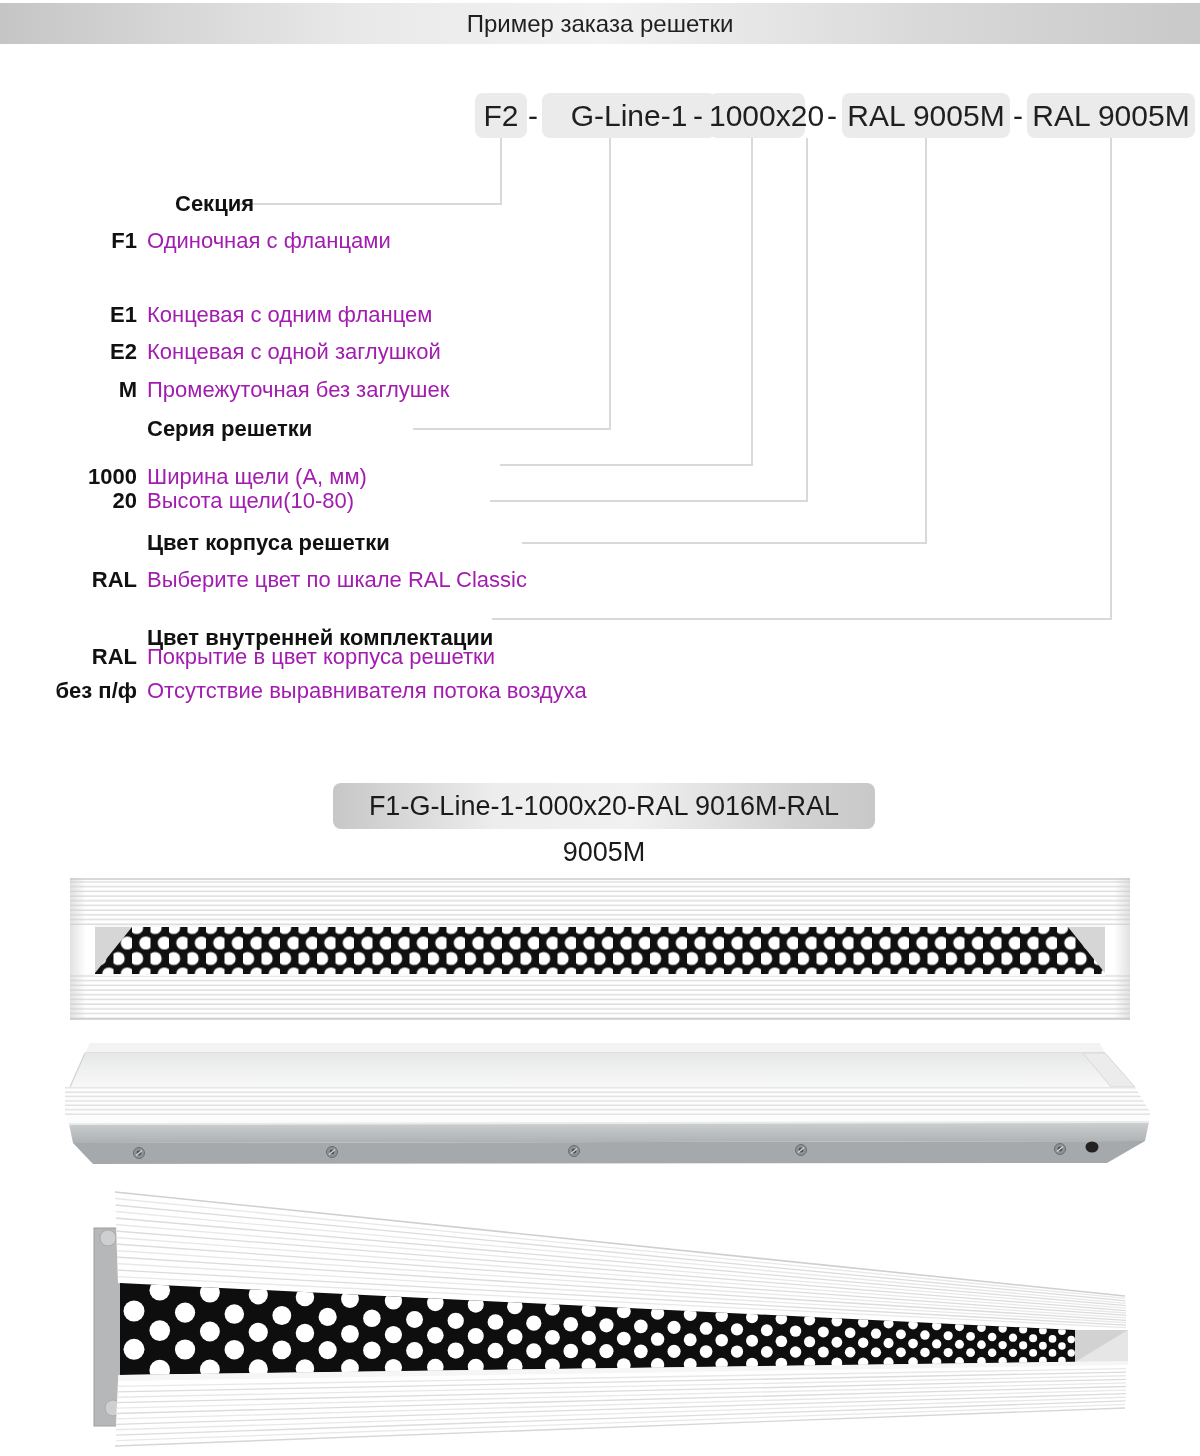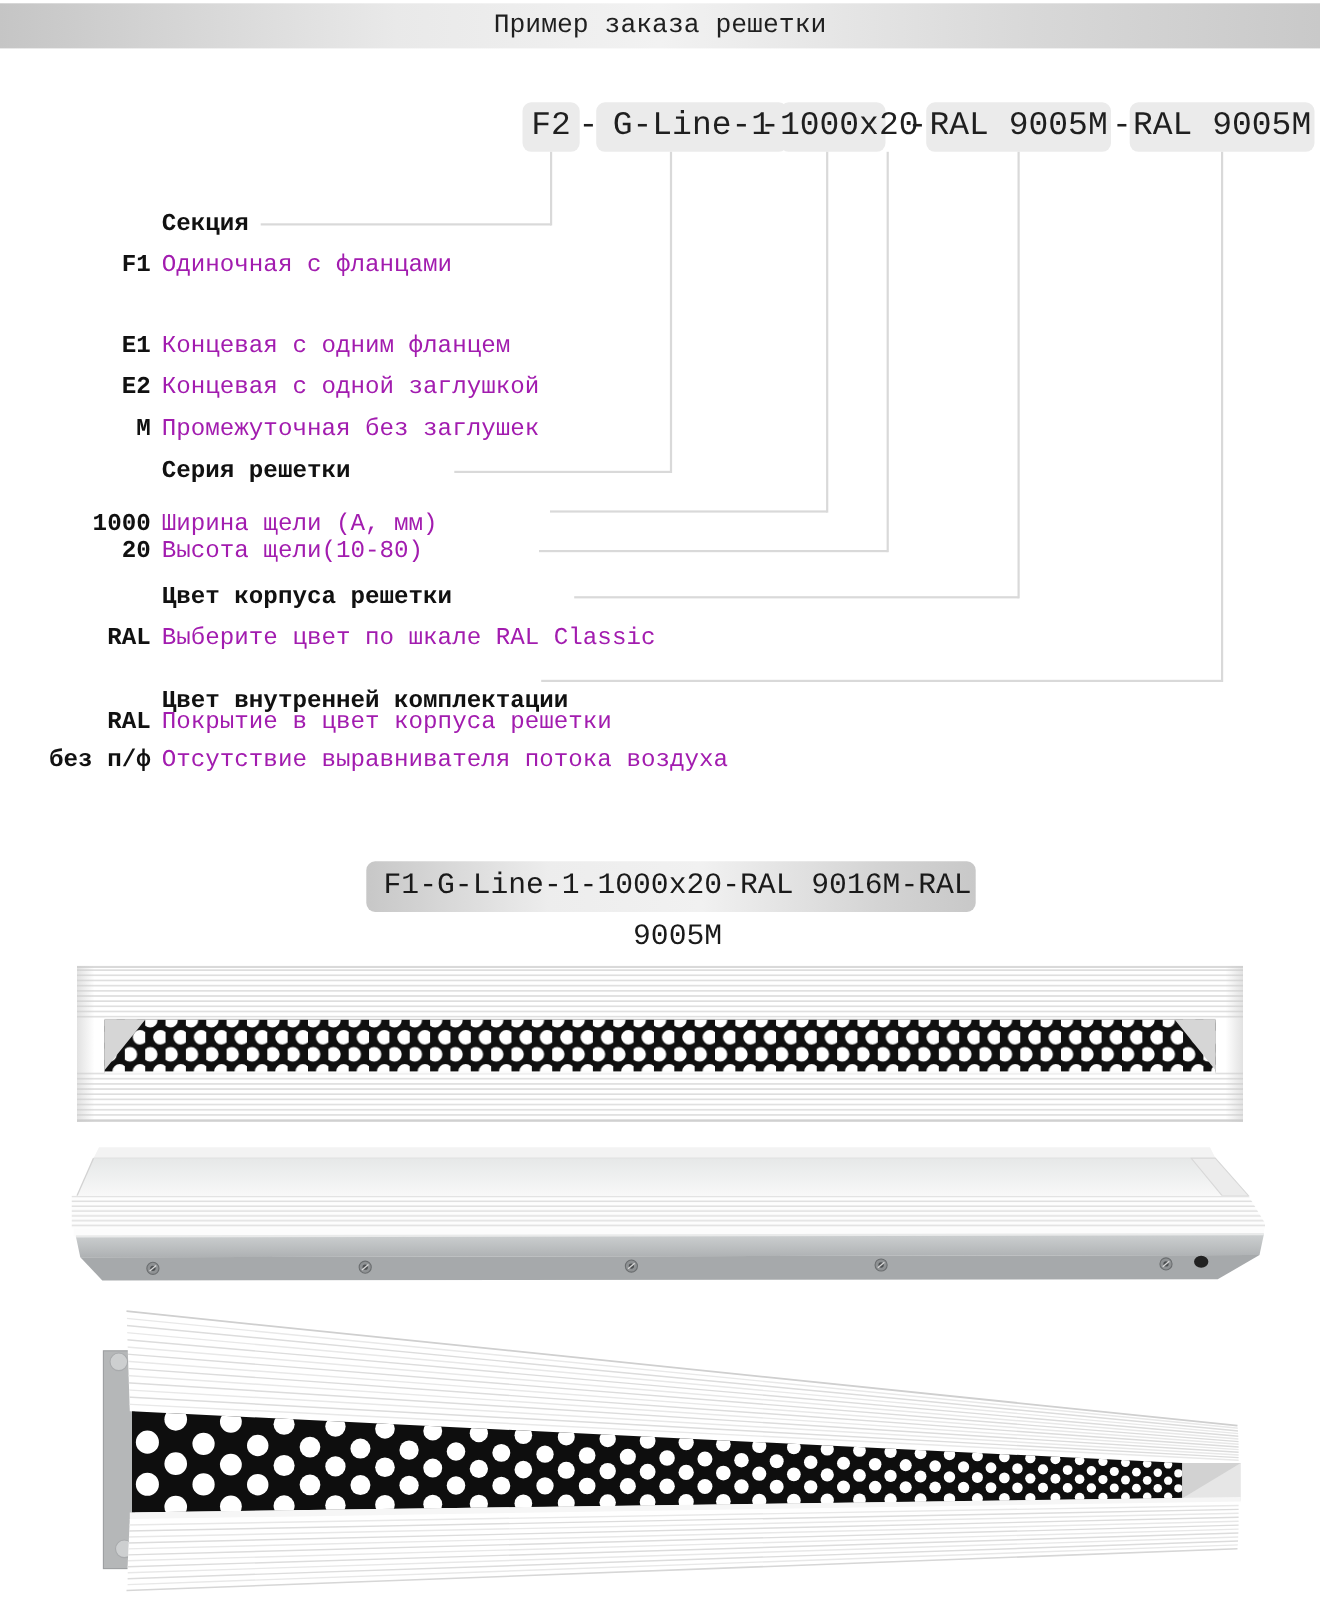--- a/index.html
+++ b/index.html
@@ -1,38 +1,38 @@
 <!DOCTYPE html>
 <html><head>
 <meta charset="utf-8">
 <style>
   html,body{margin:0;padding:0;background:#fff;}
   #page{position:relative;width:1200px;height:1456px;background:#fff;overflow:hidden;
-        font-family:Liberation Mono, monospace;color:#1c1c1c;}
+        font-family:Liberation Sans, sans-serif;color:#1c1c1c;}
   
   .titlebar{position:absolute;left:0;top:3px;width:1200px;height:41px;
     background:linear-gradient(90deg,#c5c5c5 0%,#e9e9e9 30%,#f2f2f2 50%,#d8d8d8 78%,#c9c9c9 100%);
     text-align:center;line-height:41px;font-size:24px;color:#1f1f1f;}
   
   .codebox{position:absolute;top:93px;height:45px;line-height:45px;background:#ebebeb;
     border-radius:8px;text-align:center;font-size:30px;color:#1f1f1f;}
   .dash{position:absolute;top:93px;height:45px;line-height:45px;font-size:30px;color:#1f1f1f;
     width:14px;text-align:center;}
   
   .vline{position:absolute;width:2px;background:#d9d9d9;}
   .hline{position:absolute;height:2px;background:#d9d9d9;}
   
   .lrow{position:absolute;left:0;height:26px;line-height:26px;font-size:22px;white-space:nowrap;}
   .lcode{display:inline-block;width:105px;text-align:right;font-weight:700;color:#111;padding-left:32px;}
   .ldesc{margin-left:10px;color:#a21caf;}
   .lhead .ldesc{font-weight:700;color:#111;}
   
   .example{position:absolute;left:333px;top:783px;width:542px;height:46px;border-radius:8px;
     background:linear-gradient(90deg,#c7c7c7 0%,#ededed 30%,#f1f1f1 55%,#d3d3d3 85%,#c8c8c8 100%);
-    text-align:center;line-height:46px;font-size:27px;color:#1a1a1a;padding-left:12px;}
+    text-align:center;line-height:46px;font-size:27px;color:#1a1a1a;}
   svg{display:block;}
 </style>
 </head>
 <body>
 
 <div id="page">
 
   <div class="titlebar">Пример заказа решетки</div>
 
   <div class="codebox" style="left:475px;width:52px;">F2</div>
@@ -56,21 +56,21 @@
 
   <div class="vline" style="left:806px;top:138px;height:364px;"></div>
   <div class="hline" style="left:490px;top:500px;width:317px;"></div>
 
   <div class="vline" style="left:925px;top:138px;height:406px;"></div>
   <div class="hline" style="left:522px;top:542px;width:404px;"></div>
 
   <div class="vline" style="left:1110px;top:138px;height:482px;"></div>
   <div class="hline" style="left:492px;top:618px;width:619px;"></div>
 
-  <div class="lrow lhead" style="top:191px;"><span class="lcode"></span><span class="ldesc">Секция</span></div>
+  <div class="lrow lhead" style="top:191px;padding-left:28px;"><span class="lcode"></span><span class="ldesc">Секция</span></div>
   <div class="lrow" style="top:228px;"><span class="lcode">F1</span><span class="ldesc">Одиночная с фланцами</span></div>
   <div class="lrow" style="top:302px;"><span class="lcode">E1</span><span class="ldesc">Концевая с одним фланцем</span></div>
   <div class="lrow" style="top:339px;"><span class="lcode">E2</span><span class="ldesc">Концевая с одной заглушкой</span></div>
   <div class="lrow" style="top:377px;"><span class="lcode">M</span><span class="ldesc">Промежуточная без заглушек</span></div>
   <div class="lrow lhead" style="top:416px;"><span class="lcode"></span><span class="ldesc">Серия решетки</span></div>
   <div class="lrow" style="top:452px;margin-top:12px;"><span class="lcode">1000</span><span class="ldesc">Ширина щели (А, мм)</span></div>
   <div class="lrow" style="top:488px;"><span class="lcode">20</span><span class="ldesc">Высота щели(10-80)</span></div>
   <div class="lrow lhead" style="top:530px;text-align:center;"><span class="lcode"></span><span class="ldesc">Цвет корпуса решетки</span></div>
   <div class="lrow" style="top:567px;"><span class="lcode">RAL</span><span class="ldesc">Выберите цвет по шкале RAL Classic</span></div>
   <div class="lrow lhead" style="top:625px;"><span class="lcode"></span><span class="ldesc">Цвет внутренней комплектации</span></div>

